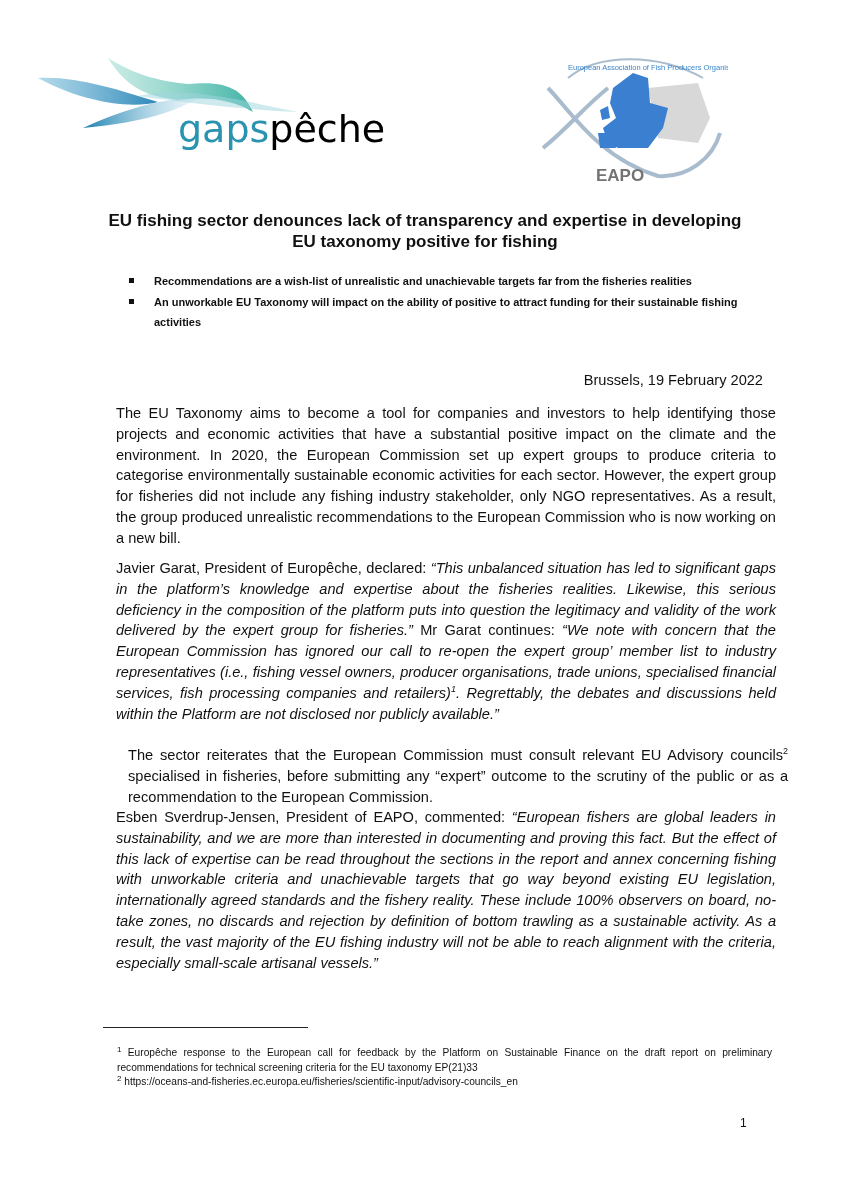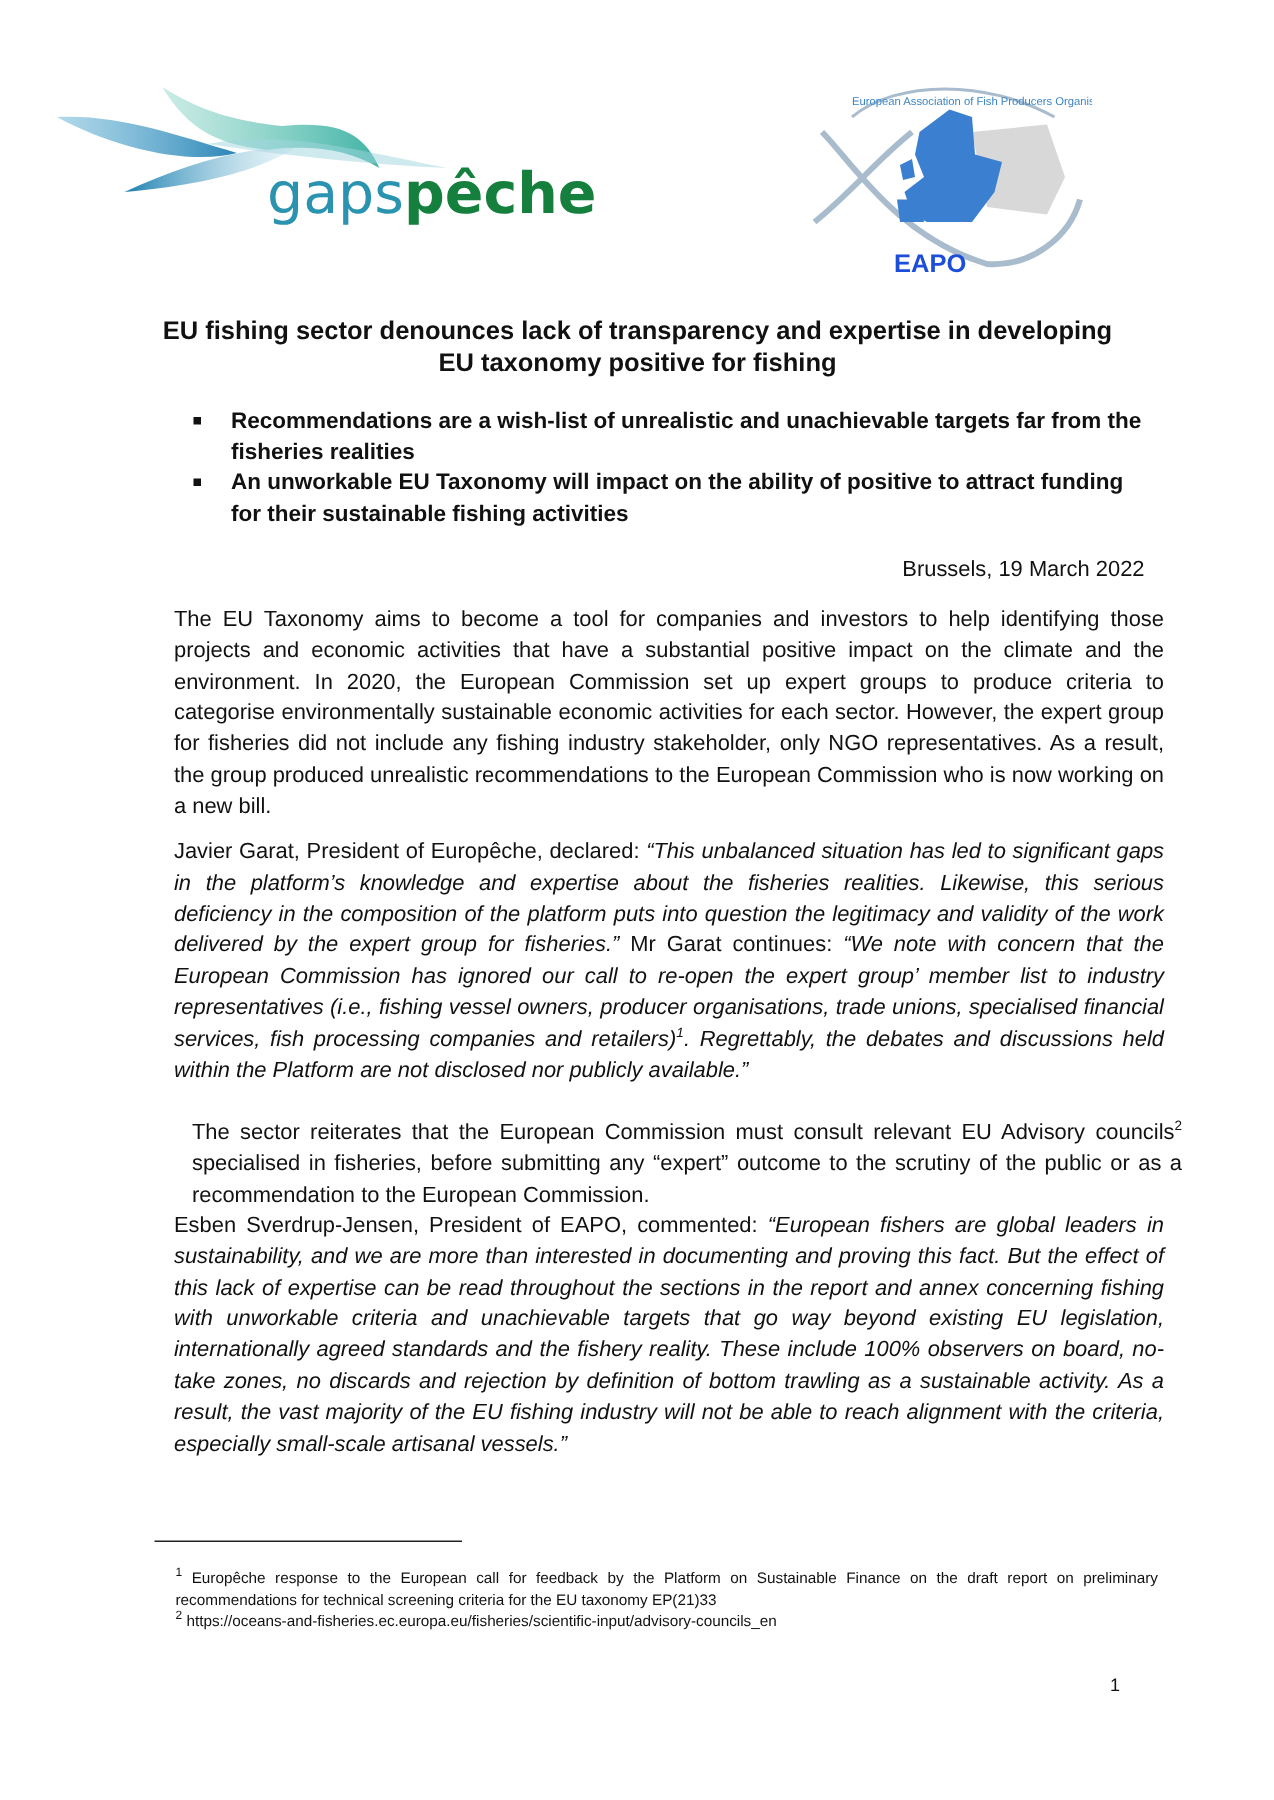--- a/index.html
+++ b/index.html
@@ -4,32 +4,32 @@
 <style>
   html, body { margin: 0; padding: 0; background: #ffffff; }
   body { width: 849px; height: 1200px; position: relative; overflow: hidden;
          font-family: "Liberation Sans", "DejaVu Sans", sans-serif; color: #111; }
   .page { position: absolute; left: 0; top: 0; width: 849px; height: 1200px; background: #fff; }
 
   
   .logo-europeche { position: absolute; left: 38px; top: 50px; width: 310px; height: 110px; }
   .logo-europeche .word { position: absolute; left: 140px; top: 60px; font-size: 38px; letter-spacing: 0px;
          color: #2a93b0; font-family: "DejaVu Sans", sans-serif; line-height: 1; }
-  .logo-europeche .word b { font-weight: bold; color: #15803d; }
+  .logo-europeche .word b { font-weight: normal; color: #000000; }
   .logo-eapo { position: absolute; left: 538px; top: 48px; width: 190px; height: 150px; }
   .logo-eapo .eapo-text { position: absolute; left: 58px; top: 118px; font-size: 17px; font-weight: bold;
-         color: #1d4ed8; letter-spacing: 0px; font-family: "Liberation Sans", sans-serif; text-align: right; }
+         color: #737373; letter-spacing: 0px; font-family: "Liberation Sans", sans-serif; text-align: right; }
 
   
   .title { position: absolute; left: 100px; width: 650px; top: 210px; text-align: center;
            font-weight: bold; font-size: 17px; line-height: 21px; }
 
   
   .bullets { position: absolute; left: 126px; top: 271px; width: 640px; margin: 0; padding: 0; list-style: none; }
-  .bullets li { position: relative; padding-left: 28px; font-weight: bold; font-size: 15px; line-height: 20.5px; }
+  .bullets li { position: relative; padding-left: 28px; font-weight: bold; font-size: 11px; line-height: 20.5px; }
   .bullets li .sq { position: absolute; left: 3px; top: 7px; width: 5px; height: 5px; background: #111; }
 
   
   .dateline { position: absolute; right: 86px; top: 372px; font-size: 14.6px; }
 
   
   .body { position: absolute; left: 116px; width: 660px; font-size: 14.6px; line-height: 20.8px; text-align: justify; }
   .p1 { top: 403px; }
   .p2 { top: 558px; }
   .p3 { top: 733px; }
@@ -91,21 +91,21 @@
   <div class="title">
     <div>EU fishing sector denounces lack of transparency and expertise in developing</div>
     <div>EU taxonomy positive for fishing</div>
   </div>
 
   <ul class="bullets">
     <li><span class="sq"></span><span>Recommendations are a wish-list of unrealistic and unachievable targets far from the fisheries realities</span></li>
     <li><span class="sq"></span><span>An unworkable EU Taxonomy will impact on the ability of positive to attract funding for their sustainable fishing activities</span></li>
   </ul>
 
-  <div class="dateline">Brussels, 19 March 2022</div>
+  <div class="dateline">Brussels, 19 February 2022</div>
 
   <p class="body p1" style="margin:0">The EU Taxonomy aims to become a tool for companies and investors to help identifying those projects and economic activities that have a substantial positive impact on the climate and the environment. In 2020, the European Commission set up expert groups to produce criteria to categorise environmentally sustainable economic activities for each sector. However, the expert group for fisheries did not include any fishing industry stakeholder, only NGO representatives. As a result, the group produced unrealistic recommendations to the European Commission who is now working on a new bill.</p>
 
   <p class="body p2" style="margin:0"><span>Javier Garat, President of Europêche, declared: </span><i>“This unbalanced situation has led to significant gaps in the platform’s knowledge and expertise about the fisheries realities. Likewise, this serious deficiency in the composition of the platform puts into question the legitimacy and validity of the work delivered by the expert group for fisheries.”</i><span> Mr Garat continues: </span><i>“We note with concern that the European Commission has ignored our call to re-open the expert group’ member list to industry representatives (i.e., fishing vessel owners, producer organisations, trade unions, specialised financial services, fish processing companies and retailers)</i><sup><i>1</i></sup><i>. Regrettably, the debates and discussions held within the Platform are not disclosed nor publicly available.”</i></p>
 
   <p class="body p3" style="margin:12px"><span>The sector reiterates that the European Commission must consult relevant EU Advisory councils</span><sup>2</sup><span> specialised in fisheries, before submitting any “expert” outcome to the scrutiny of the public or as a recommendation to the European Commission.</span></p>
 
   <p class="body p4" style="margin:0"><span>Esben Sverdrup-Jensen, President of EAPO, commented: </span><i>“European fishers are global leaders in sustainability, and we are more than interested in documenting and proving this fact. But the effect of this lack of expertise can be read throughout the sections in the report and annex concerning fishing with unworkable criteria and unachievable targets that go way beyond existing EU legislation, internationally agreed standards and the fishery reality. These include 100% observers on board, no-take zones, no discards and rejection by definition of bottom trawling as a sustainable activity. As a result, the vast majority of the EU fishing industry will not be able to reach alignment with the criteria, especially small-scale artisanal vessels.”</i></p>
 
   <div class="fn-rule"></div>

